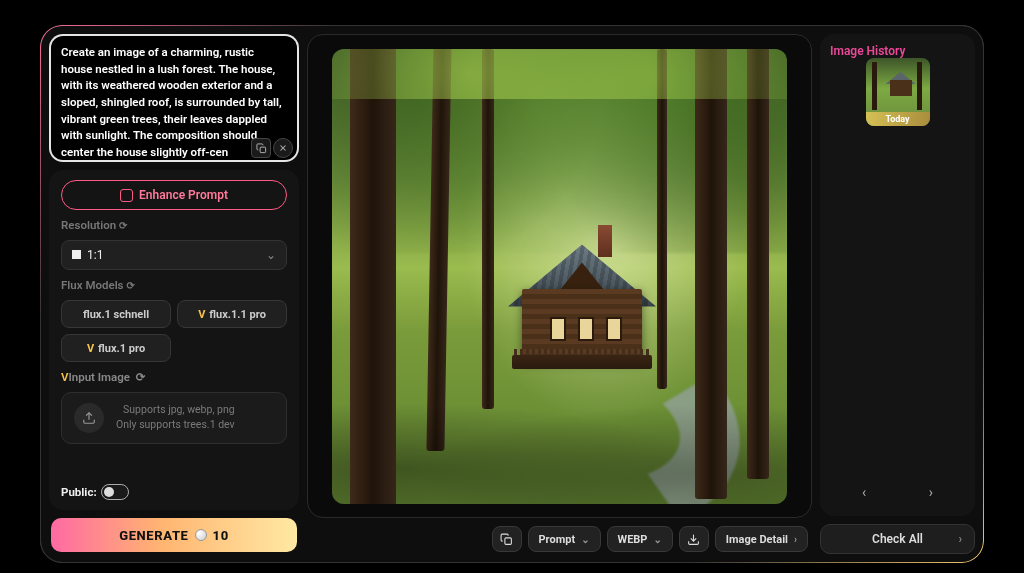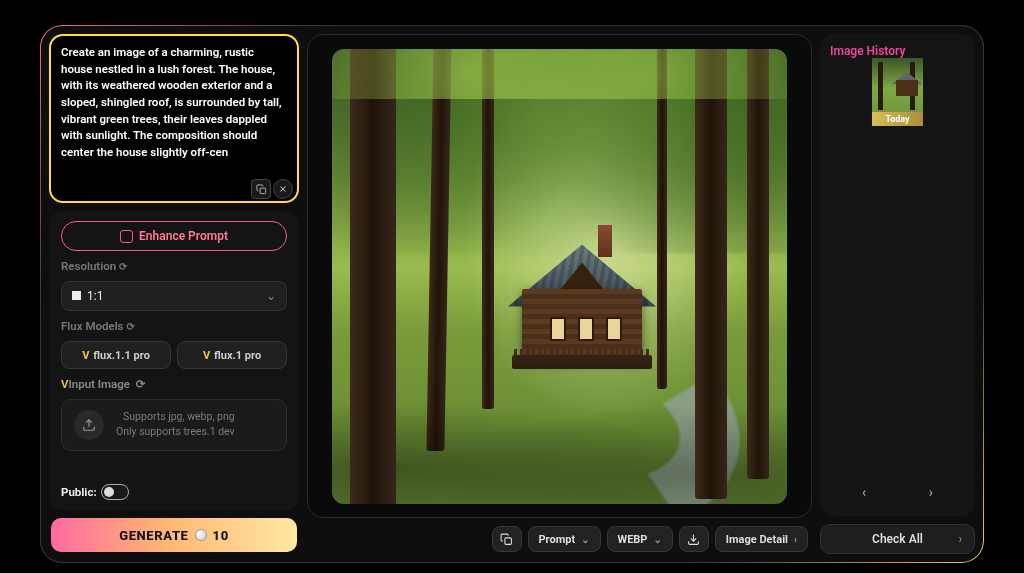--- a/index.html
+++ b/index.html
@@ -26,24 +26,24 @@
     mask-composite: exclude;
     pointer-events: none;
     z-index: 0;
   }
   .left-panel { width: 250px; display: flex; flex-direction: column; gap: 8px; position: relative; z-index: 1; }
   .center-panel { flex: 1; display: flex; flex-direction: column; gap: 8px; position: relative; z-index: 1; }
   .right-panel { width: 155px; display: flex; flex-direction: column; gap: 8px; position: relative; z-index: 1; }
 
   .prompt-box {
     position: relative;
-    background: #fde047;
+    background: #e5e5e5;
     border-radius: 14px;
     padding: 2px;
-    height: 169px;
+    height: 128px;
   }
   .prompt-inner {
     background: #000;
     border-radius: 12px;
     color: #fff;
     font-size: 11.5px;
     font-weight: 600;
     line-height: 1.45;
     padding: 8px 10px;
     height: 100%;
@@ -302,22 +302,22 @@
     background: #141414;
     border-radius: 14px;
     padding: 10px;
     flex: 1;
     display: flex;
     flex-direction: column;
   }
   .history-title { font-size: 12px; color: #ec4899; font-weight: 600; margin-bottom: 0; }
   .thumb-wrap { display: flex; justify-content: center; }
   .thumb {
-    width: 51px; height: 68px;
-    border-radius: 1px;
+    width: 64px; height: 68px;
+    border-radius: 8px;
     position: relative;
     overflow: hidden;
     background: linear-gradient(180deg, #3d5529 0%, #7caa42 45%, #6a8b3c 100%);
     cursor: pointer;
   }
   .thumb .mini-cabin { position:absolute; top:22px; left:24px; width:22px; height:16px; background:#4a2f19; }
   .thumb .mini-roof { position:absolute; top:14px; left:20px; width:30px; height:12px; background:#5a646b; clip-path: polygon(50% 0,100% 100%,0 100%); }
   .thumb .mini-trunk { position:absolute; width:5px; background:#2a1a0d; top:4px; height:48px; }
   .thumb .mt1 { left:6px; } .thumb .mt2 { right:8px; }
   .thumb-label {
@@ -387,20 +387,23 @@
       <div class="select-row">
         <span><span class="sq"></span><span>1:1</span></span>
         <span class="chev">⌄</span>
       </div>
 
       <div class="section-label">
         <span>Flux Models</span>
         <span class="refresh">⟳</span>
       </div>
       <div class="model-grid">
+        <div class="model-btn">
+            <span>flux.1 schnell</span>
+          </div>
         <div class="model-btn">
             <span class="v">V</span>
             <span>flux.1.1 pro</span>
           </div>
         <div class="model-btn">
             <span class="v">V</span>
             <span>flux.1 pro</span>
           </div>
       </div>
 

